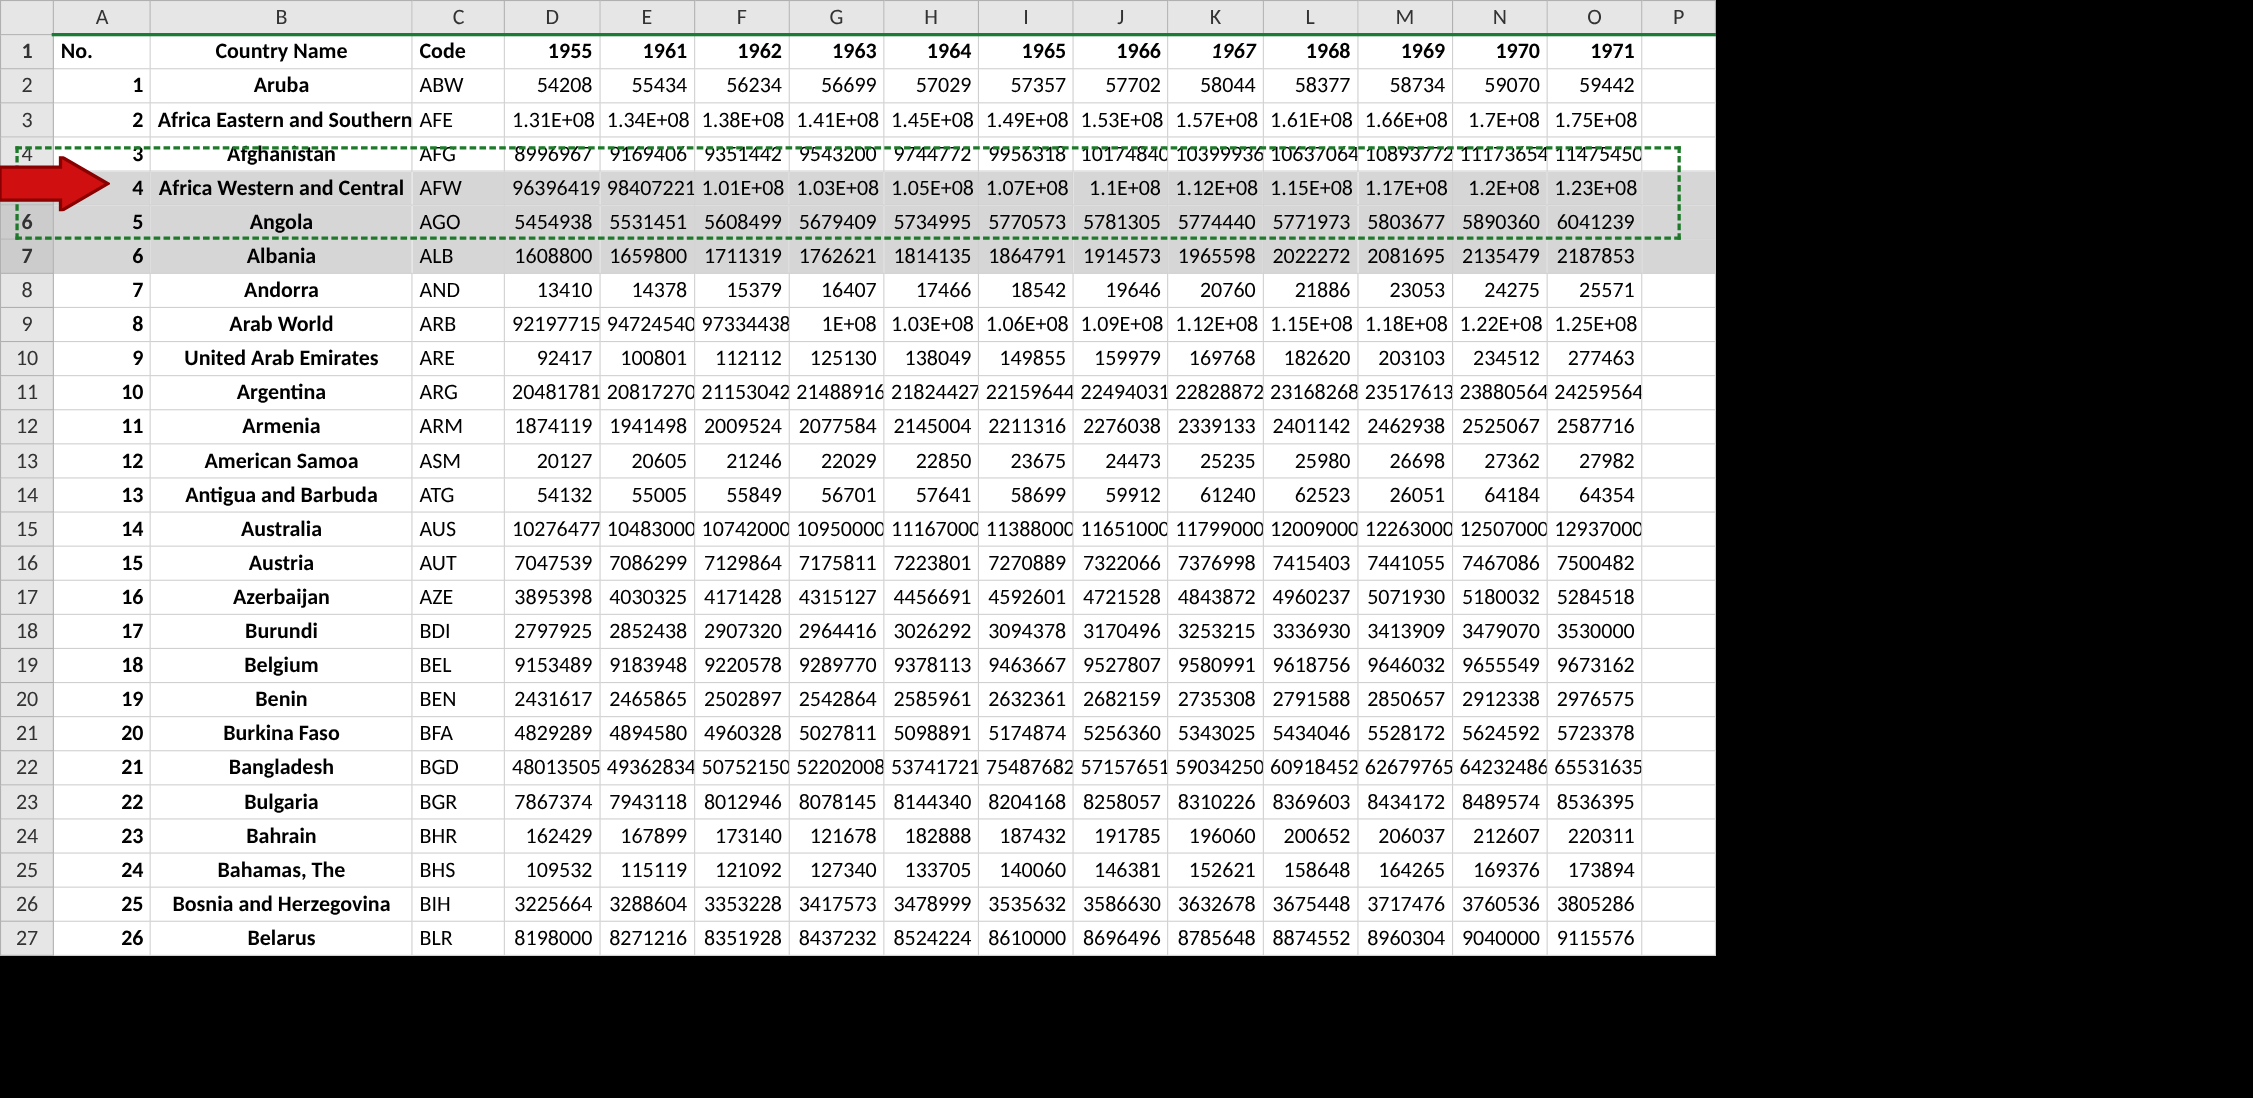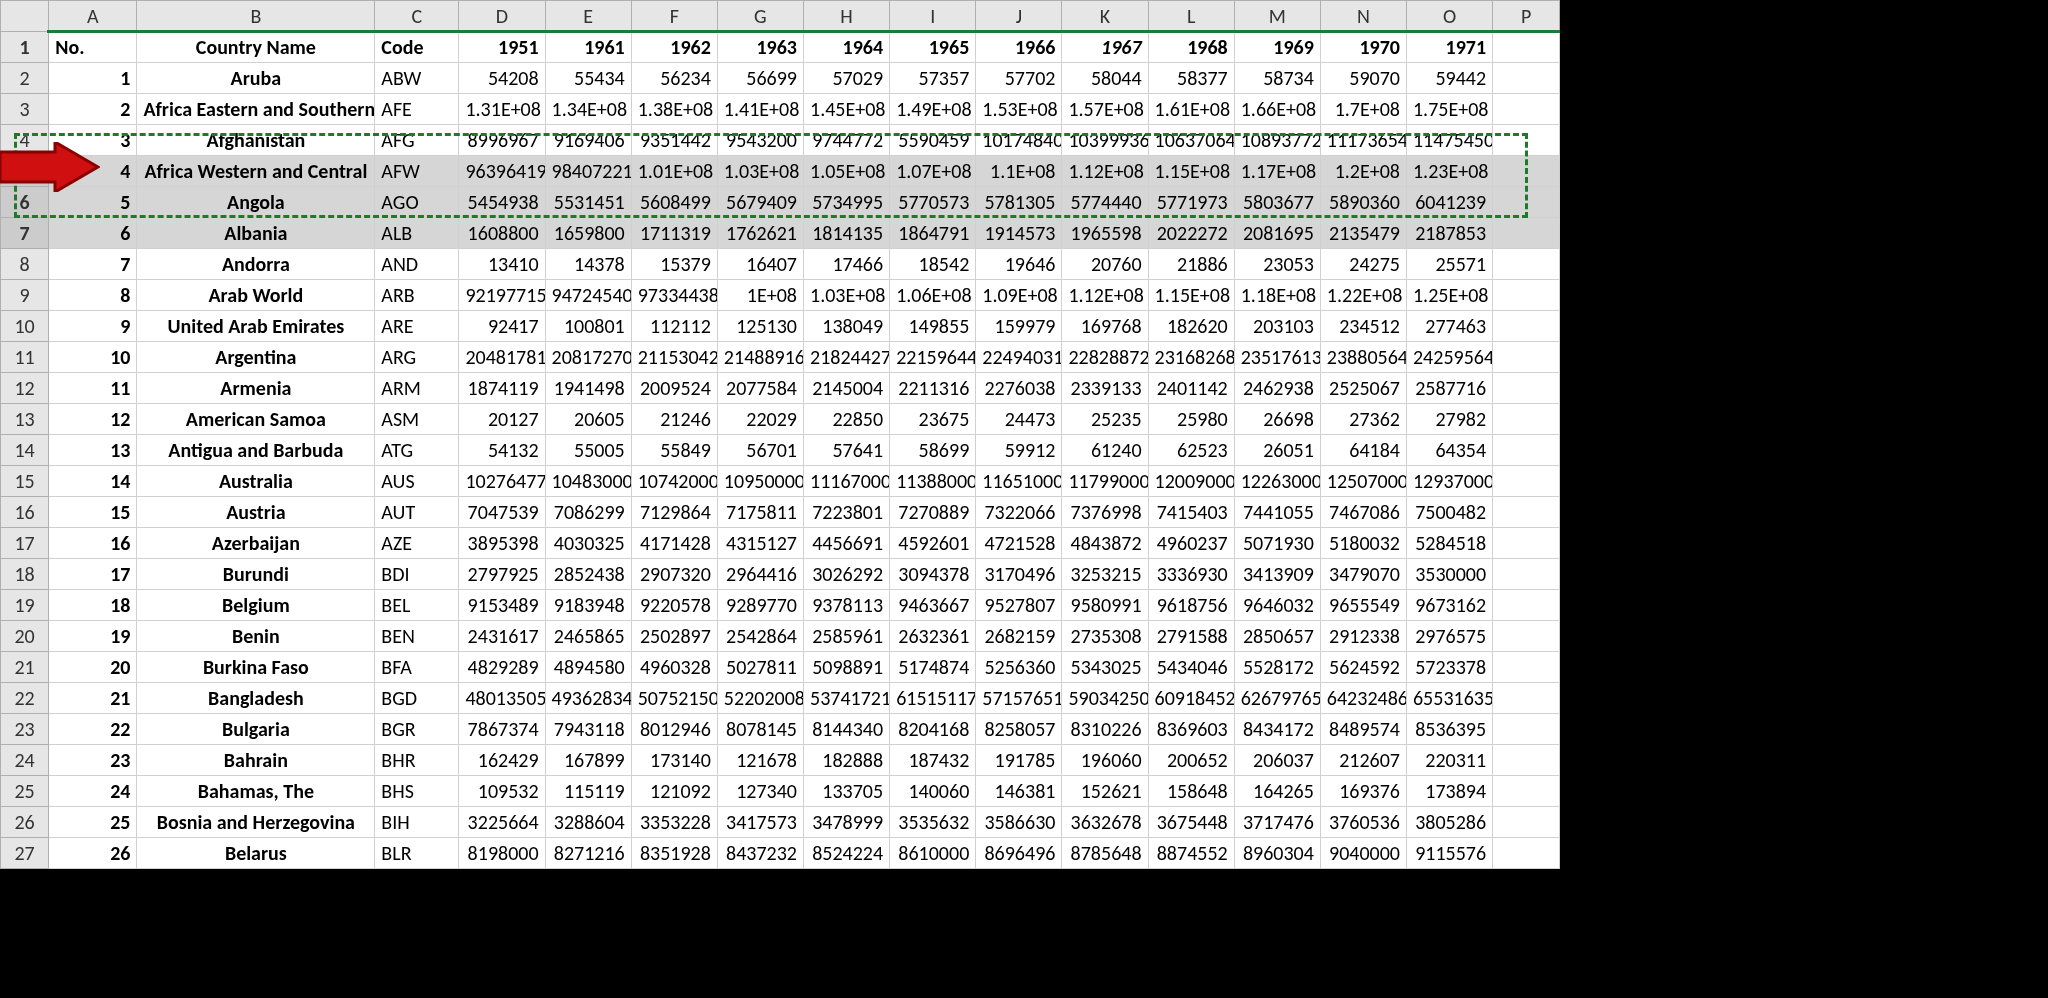--- a/index.html
+++ b/index.html
@@ -123,21 +123,21 @@
           <th>O</th>
           <th>P</th>
         </tr>
   </thead>
   <tbody id="tbody">
         <tr class="hdrRow">
           <td class="rowhdr">1</td>
           <td class="colA" style="text-align: left;">No.</td>
           <td class="colB">Country Name</td>
           <td class="colC" style="font-weight: bold;">Code</td>
-          <td class="num" style="font-weight: bold;">1951</td>
+          <td class="num" style="font-weight: bold;">1955</td>
           <td class="num" style="font-weight: bold;">1961</td>
           <td class="num" style="font-weight: bold;">1962</td>
           <td class="num" style="font-weight: bold;">1963</td>
           <td class="num" style="font-weight: bold;">1964</td>
           <td class="num" style="font-weight: bold;">1965</td>
           <td class="num" style="font-weight: bold;">1966</td>
           <td class="num" style="font-weight: bold; font-style: italic;">1967</td>
           <td class="num" style="font-weight: bold;">1968</td>
           <td class="num" style="font-weight: bold;">1969</td>
           <td class="num" style="font-weight: bold;">1970</td>
@@ -185,21 +185,21 @@
         <tr>
           <td class="rowhdr">4</td>
           <td class="colA">3</td>
           <td class="colB">Afghanistan</td>
           <td class="colC">AFG</td>
           <td class="num">8996967</td>
           <td class="num">9169406</td>
           <td class="num">9351442</td>
           <td class="num">9543200</td>
           <td class="num">9744772</td>
-          <td class="num">5590459</td>
+          <td class="num">9956318</td>
           <td class="num">10174840</td>
           <td class="num">10399936</td>
           <td class="num">10637064</td>
           <td class="num">10893772</td>
           <td class="num">11173654</td>
           <td class="num">11475450</td>
           <td class="num"></td>
         </tr>
         <tr class="sel">
           <td class="rowhdr">5</td>
@@ -527,21 +527,21 @@
         <tr>
           <td class="rowhdr">22</td>
           <td class="colA">21</td>
           <td class="colB">Bangladesh</td>
           <td class="colC">BGD</td>
           <td class="num">48013505</td>
           <td class="num">49362834</td>
           <td class="num">50752150</td>
           <td class="num">52202008</td>
           <td class="num">53741721</td>
-          <td class="num">61515117</td>
+          <td class="num">75487682</td>
           <td class="num">57157651</td>
           <td class="num">59034250</td>
           <td class="num">60918452</td>
           <td class="num">62679765</td>
           <td class="num">64232486</td>
           <td class="num">65531635</td>
           <td class="num"></td>
         </tr>
         <tr>
           <td class="rowhdr">23</td>

